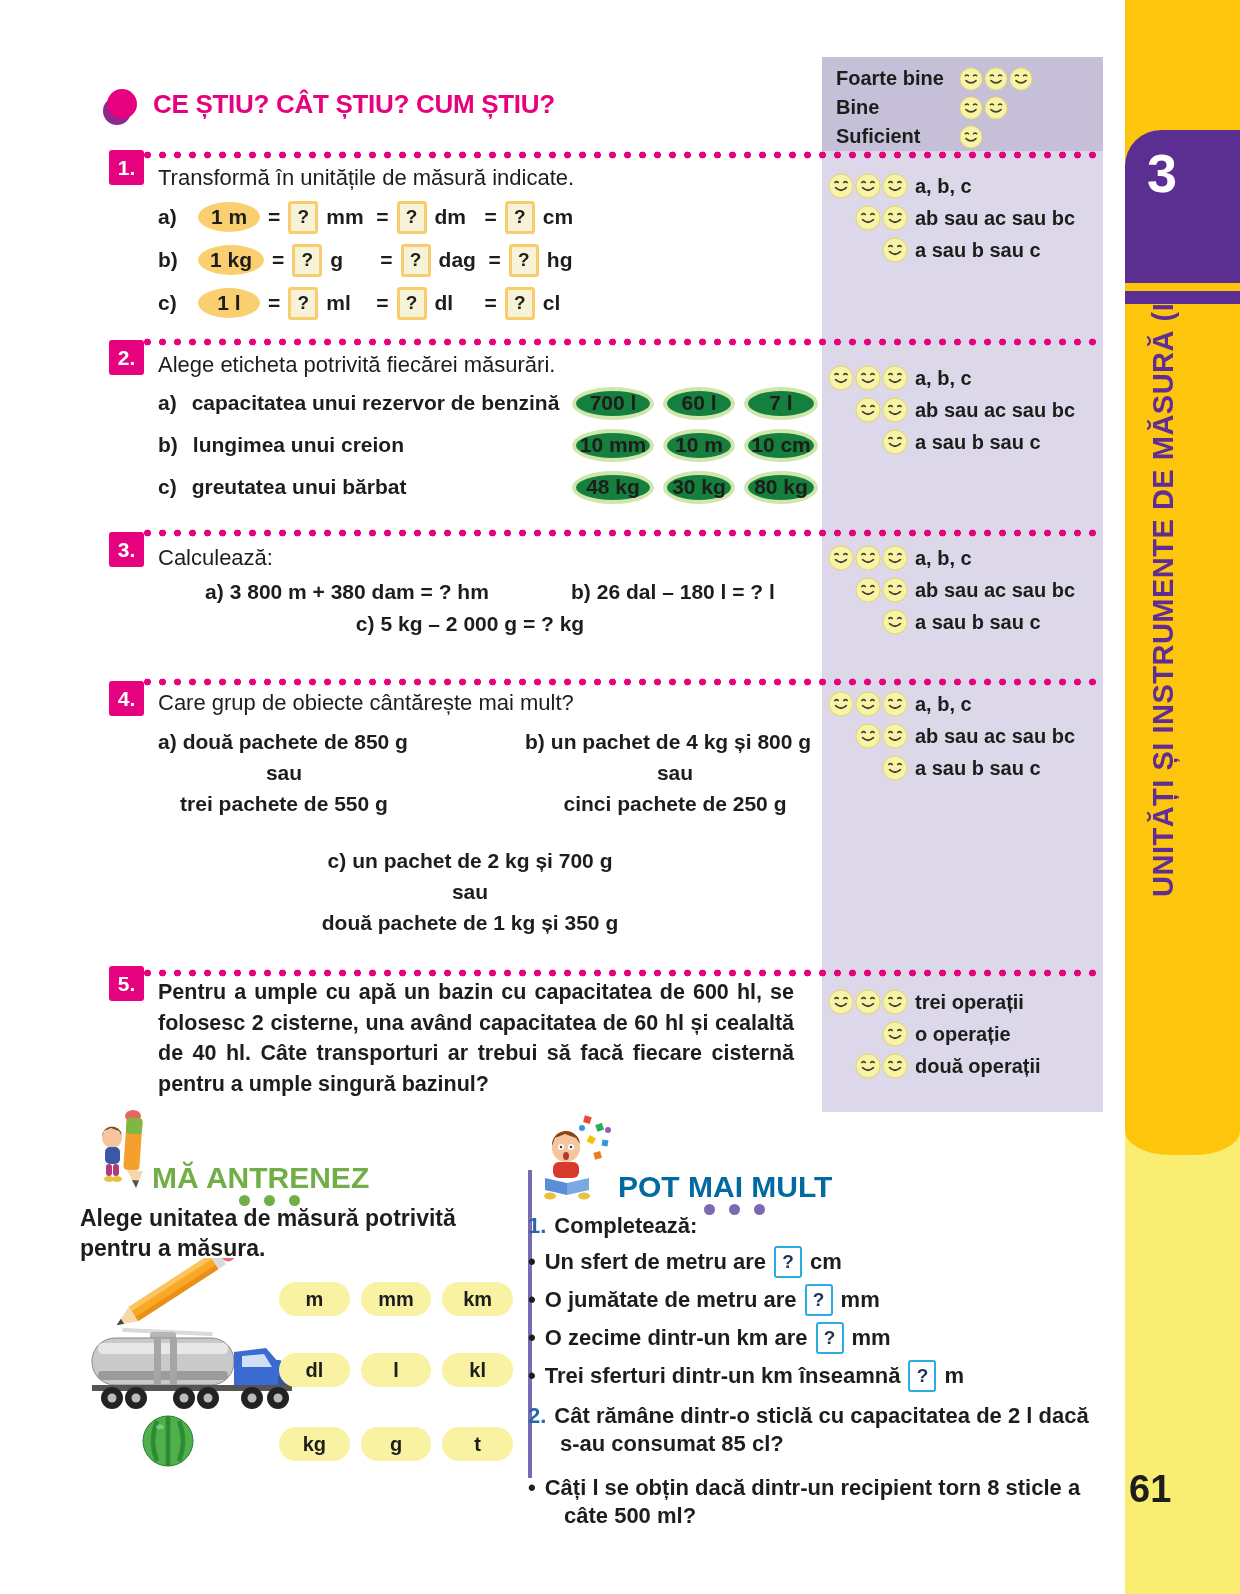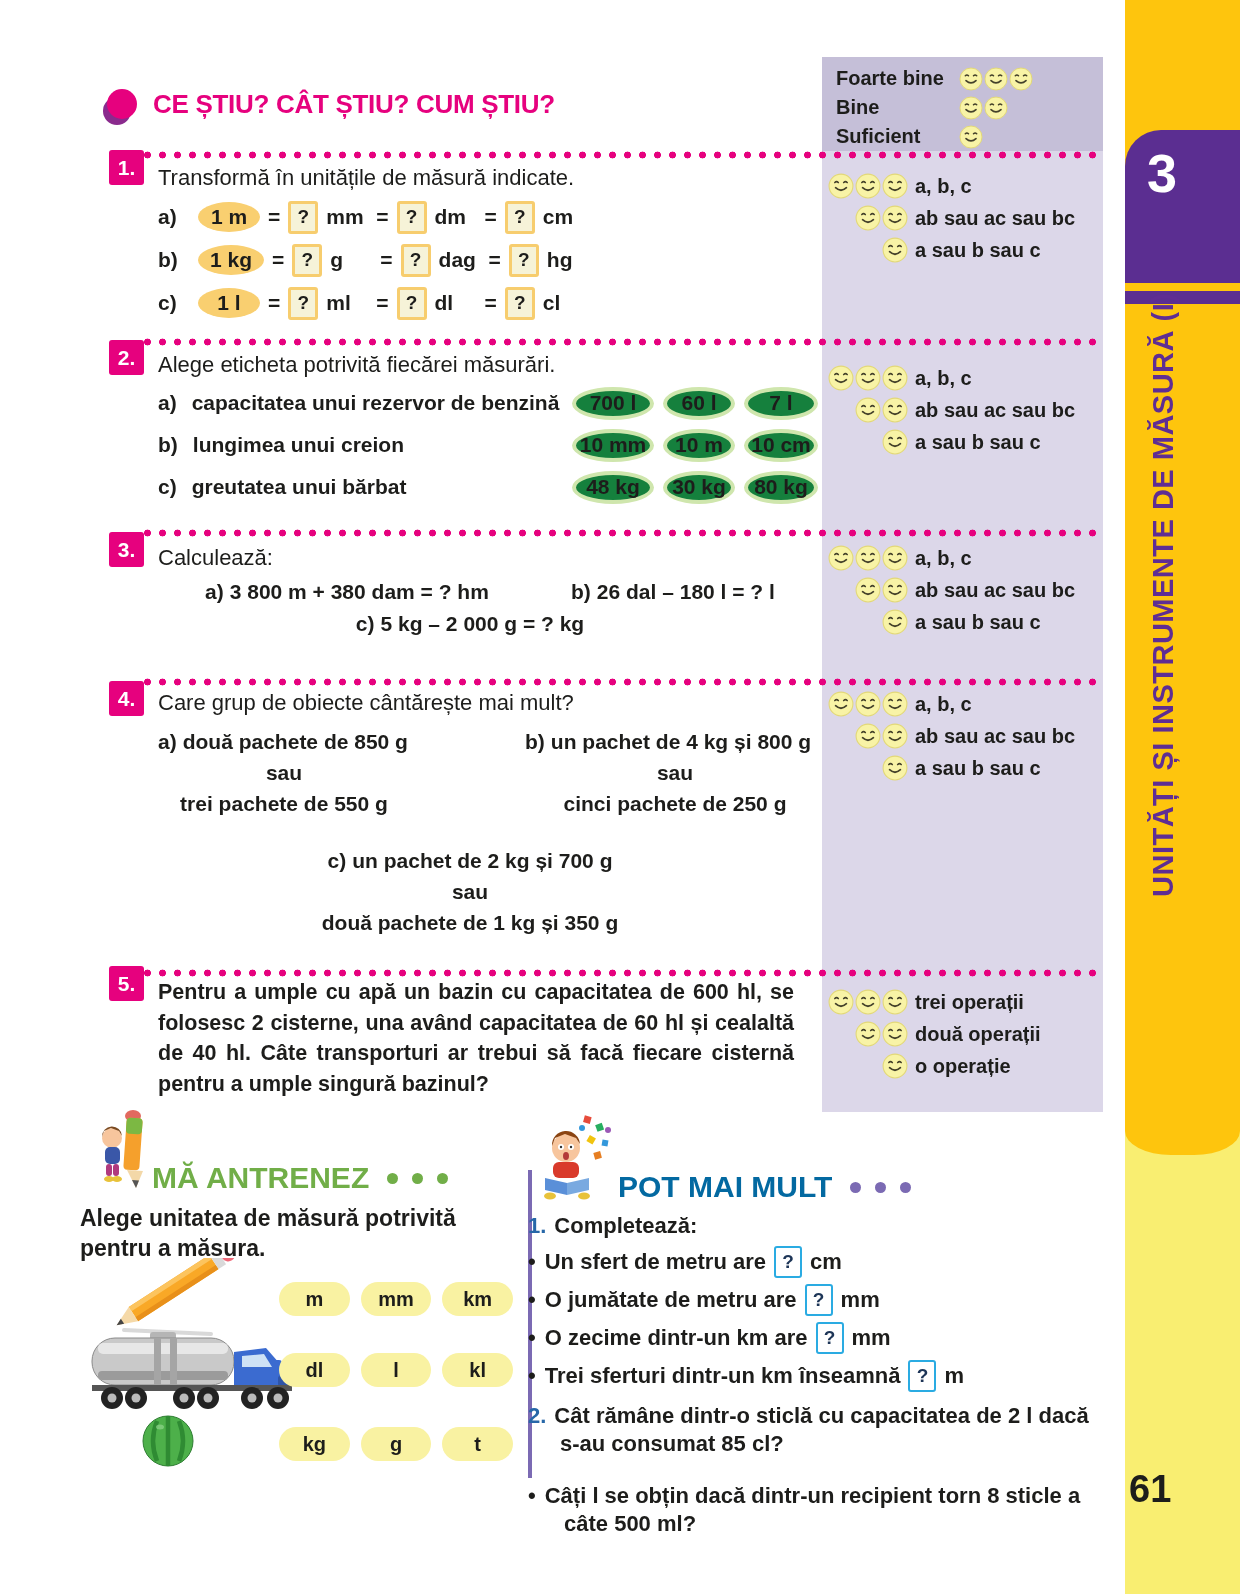--- a/index.html
+++ b/index.html
@@ -50,41 +50,41 @@
   .e3-row{display:flex;margin-top:9px;}
   .e3-a{width:366px;margin-left:47px;}
   .e3-c{width:624px;text-align:center;margin-top:8px;}
   .e4-cols{display:flex;margin-top:10px;}
   .e4-col{line-height:31px;text-align:center;}
   .e4-col .first{text-align:left;}
   .e4-c{width:624px;text-align:center;margin-top:26px;line-height:31px;}
   .ex5-text{width:636px;text-align:justify;line-height:30.5px;font-size:21.5px;}
   
   .sec-head{position:absolute;display:flex;align-items:center;font-size:30px;font-weight:bold;
-            white-space:nowrap;}
+            white-space:nowrap;flex-direction:column;}
   .hdots{display:flex;gap:14px;margin-left:18px;align-items:center;}
   .hdot{width:11px;height:11px;border-radius:50%;}
   .green{color:#71ae48;} .green .hdot{background:#71ae48;}
   .purpleh{color:#0369a1;} .purpleh .hdot{background:#7b6ab3;}
   .instruction{position:absolute;left:80px;top:1203px;width:382px;font-size:23px;font-weight:bold;
                line-height:30px;}
   .pill-row{position:absolute;left:279px;width:234px;display:flex;gap:11px;}
   .pill{flex:1;height:34px;border-radius:17px;background:#f9f2a2;display:flex;align-items:center;
         justify-content:center;font-weight:bold;font-size:20px;}
   .divider{position:absolute;left:528px;top:1170px;width:4px;height:308px;background:#7b6ab3;}
   .more-content{position:absolute;left:528px;top:1206px;width:576px;font-size:22px;font-weight:bold;
                 line-height:28px;}
   .m-line{margin-top:6px;display:flex;align-items:center;flex-wrap:wrap;}
   .m-num{color:#2767a8;margin-right:8px;font-weight:bold;}
   .m-bullet{margin-right:9px;}
   .bbox{width:24px;height:28px;background:#fff;border:2.5px solid #2aabe2;border-radius:3px;
         display:inline-flex;align-items:center;justify-content:center;font-size:19px;
         font-weight:bold;color:#1d3557;margin:0 8px;}
   .m-para{margin-top:10px;padding-left:32px;text-indent:-32px;}
-  .m-para2{margin-top:24px;padding-left:36px;text-indent:-36px;}
+  .m-para2{margin-top:16px;padding-left:36px;text-indent:-36px;}
   
   .sb-light{position:absolute;left:1125px;top:1090px;width:115px;height:504px;background:#f9ee71;}
   .sb-gold{position:absolute;left:1125px;top:0;width:115px;height:1155px;background:#fec50d;
            border-radius:0 0 46px 46px / 0 0 24px 24px;}
   .sb-tab{position:absolute;left:1125px;top:130px;width:115px;height:153px;background:#5b2e91;
           border-radius:36px 0 0 0;box-sizing:border-box;padding:12px 0 0 22px;}
   .sb-tab-num{color:#fff;font-size:54px;font-weight:bold;}
   .sb-bar{position:absolute;left:1125px;top:291px;width:115px;height:13px;background:#5b2e91;}
   .sb-vtitle{position:absolute;left:1139px;top:312px;width:48px;height:566px;display:flex;
              align-items:center;justify-content:center;writing-mode:vertical-rl;
@@ -318,33 +318,33 @@
             <use href="#sym-smiley"></use>
           </svg>
         </span>
         <span class="r-label">trei operații</span>
       </div>
     <div class="r-row">
         <span class="r-sm">
           <svg class="sm">
             <use href="#sym-smiley"></use>
           </svg>
+        </span>
+        <span class="r-label">o operație</span>
+      </div>
+    <div class="r-row">
+        <span class="r-sm">
+          <svg class="sm">
+            <use href="#sym-smiley"></use>
+          </svg>
           <svg class="sm">
             <use href="#sym-smiley"></use>
           </svg>
         </span>
         <span class="r-label">două operații</span>
-      </div>
-    <div class="r-row">
-        <span class="r-sm">
-          <svg class="sm">
-            <use href="#sym-smiley"></use>
-          </svg>
-        </span>
-        <span class="r-label">o operație</span>
       </div>
   </div>
 
   <div class="ex" style="left:158px;top:165px;width:650px">
     <div class="prompt">Transformă în unitățile de măsură indicate.</div>
     <div class="t-row">
       <span class="ltr">a)</span>
       <span class="val-oval">1 m</span>
       <span class="eq">=</span>
       <span class="qbox">?</span>

